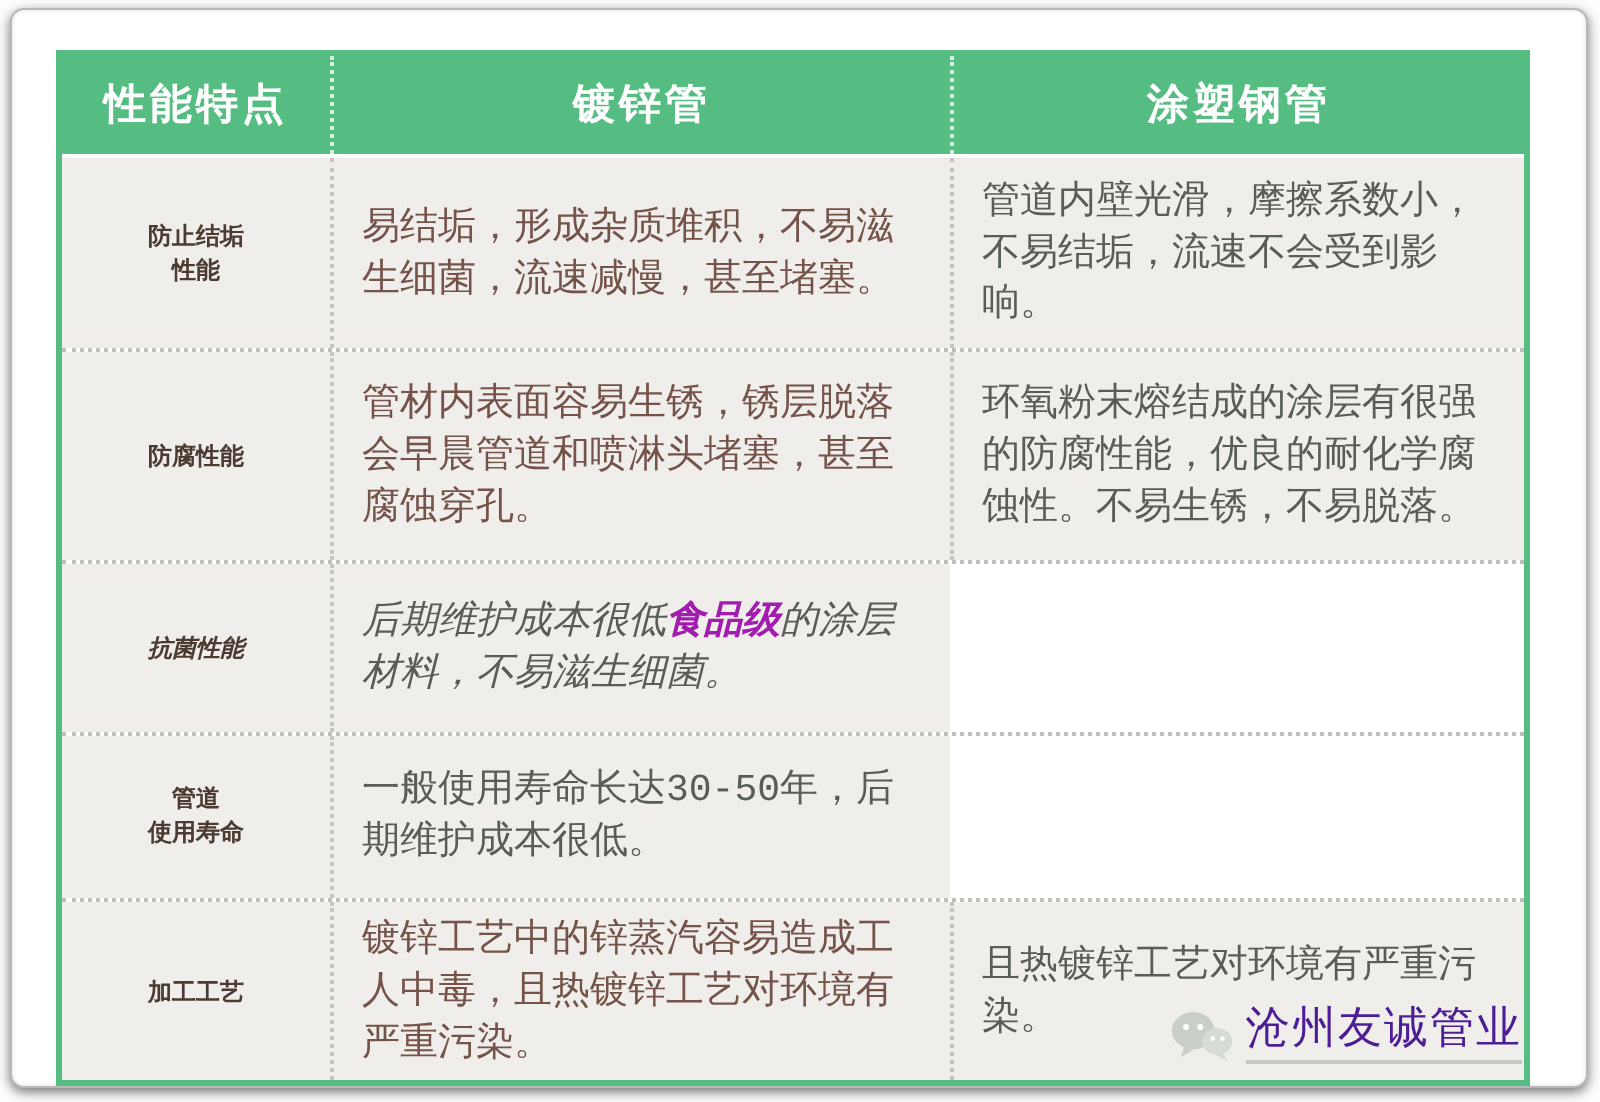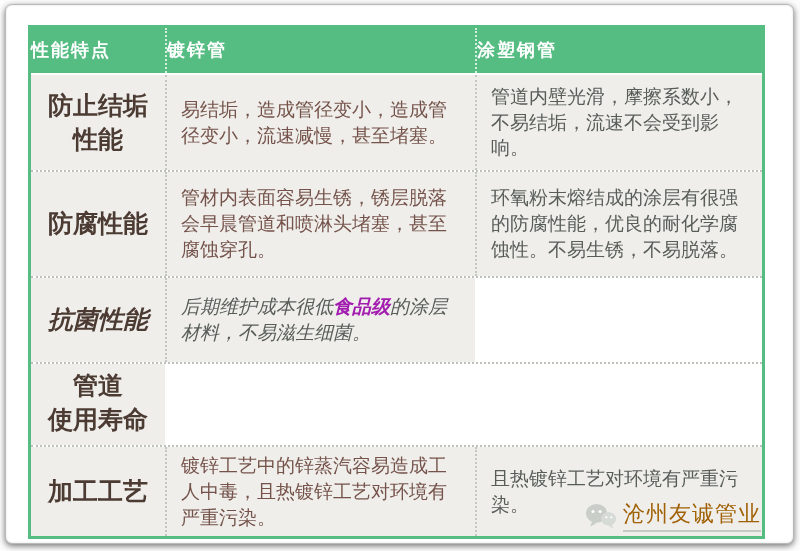--- a/index.html
+++ b/index.html
@@ -27,23 +27,23 @@
     box-sizing: border-box;
   }
   .hdr-row {
     display: grid;
     grid-template-columns: 134px 310px 1fr;
     background: #55bd82;
   }
   .hdr-cell {
     color: #ffffff;
     font-weight: bold;
-    font-size: 18px;
+    font-size: 21px;
     letter-spacing: 2px;
-    text-align: left;
+    text-align: center;
     padding: 10px 0 11px 0;
   }
   .hdr-cell + .hdr-cell { border-left: 2px dotted rgba(255,255,255,0.75); }
   .body-rows { border-top: 2px solid #ffffff; }
   .row {
     display: grid;
     grid-template-columns: 134px 310px 1fr;
     align-items: stretch;
   }
   .row + .row { border-top: 2px dotted #bcc1ba; }
@@ -54,40 +54,40 @@
     justify-content: center;
     padding: 6px 14px;
     box-sizing: border-box;
     font-size: 19px;
     line-height: 1.36;
   }
   .cell + .cell { border-left: 2px dotted #c3c7c0; }
   .feature-cell {
     text-align: center;
     font-weight: bold;
-    font-size: 25px;
+    font-size: 12px;
     color: #4c3b33;
     white-space: pre-line;
     padding: 6px 6px;
   }
   .galv-cell { color: #75534b; }
   .coat-cell { color: #585d58; }
   .coat-cell b { font-weight: bold; color: #a21caf; }
   .row-1 { min-height: 95px; }
   .row-2 { min-height: 104px; }
   .row-3 { min-height: 84px; font-style: italic; }
   .row-4 { min-height: 81px; font-family: Liberation Mono, monospace; }
   .row-5 { min-height: 89px; }
   .watermark {
     position: absolute;
     right: 32px; bottom: 11px;
     display: flex;
-    align-items: center;
+    align-items: flex-end;
     gap: 6px;
-    color: #a16207;
+    color: #4c1d95;
     z-index: 5;
   }
   .watermark .wm-text {
     font-size: 22px;
     letter-spacing: 1px;
     border-bottom: 2px solid #c4c9c4;
     padding-bottom: 1px;
   }
   .wm-icon { width: 32px; height: 28px; }
 </style>
@@ -102,40 +102,41 @@
         <div class="hdr-cell">性能特点</div>
         <div class="hdr-cell">镀锌管</div>
         <div class="hdr-cell">涂塑钢管</div>
       </div>
 
       <div class="body-rows">
 
         <div class="row row-1">
           <div class="cell feature-cell">防止结垢
 性能</div>
-          <div class="cell galv-cell">易结垢，造成管径变小，造成管径变小，流速减慢，甚至堵塞。</div>
+          <div class="cell galv-cell">易结垢，形成杂质堆积，不易滋生细菌，流速减慢，甚至堵塞。</div>
           <div class="cell coat-cell">管道内壁光滑，摩擦系数小，不易结垢，流速不会受到影响。</div>
         </div>
 
         <div class="row row-2">
           <div class="cell feature-cell">防腐性能</div>
           <div class="cell galv-cell">管材内表面容易生锈，锈层脱落会早晨管道和喷淋头堵塞，甚至腐蚀穿孔。</div>
           <div class="cell coat-cell">环氧粉末熔结成的涂层有很强的防腐性能，优良的耐化学腐蚀性。不易生锈，不易脱落。</div>
         </div>
 
         <div class="row row-3">
           <div class="cell feature-cell">抗菌性能</div>
           <div class="cell coat-cell">
             <span><span>后期维护成本很低</span><b>食品级</b><span>的涂层材料，不易滋生细菌。</span></span>
           </div>
         </div>
 
         <div class="row row-4">
           <div class="cell feature-cell">管道
 使用寿命</div>
+          <div class="cell coat-cell">一般使用寿命长达30-50年，后期维护成本很低。</div>
         </div>
 
         <div class="row row-5">
           <div class="cell feature-cell">加工工艺</div>
           <div class="cell galv-cell">镀锌工艺中的锌蒸汽容易造成工人中毒，且热镀锌工艺对环境有严重污染。</div>
           <div class="cell coat-cell">且热镀锌工艺对环境有严重污染。</div>
         </div>
 
       </div>
     </div>

